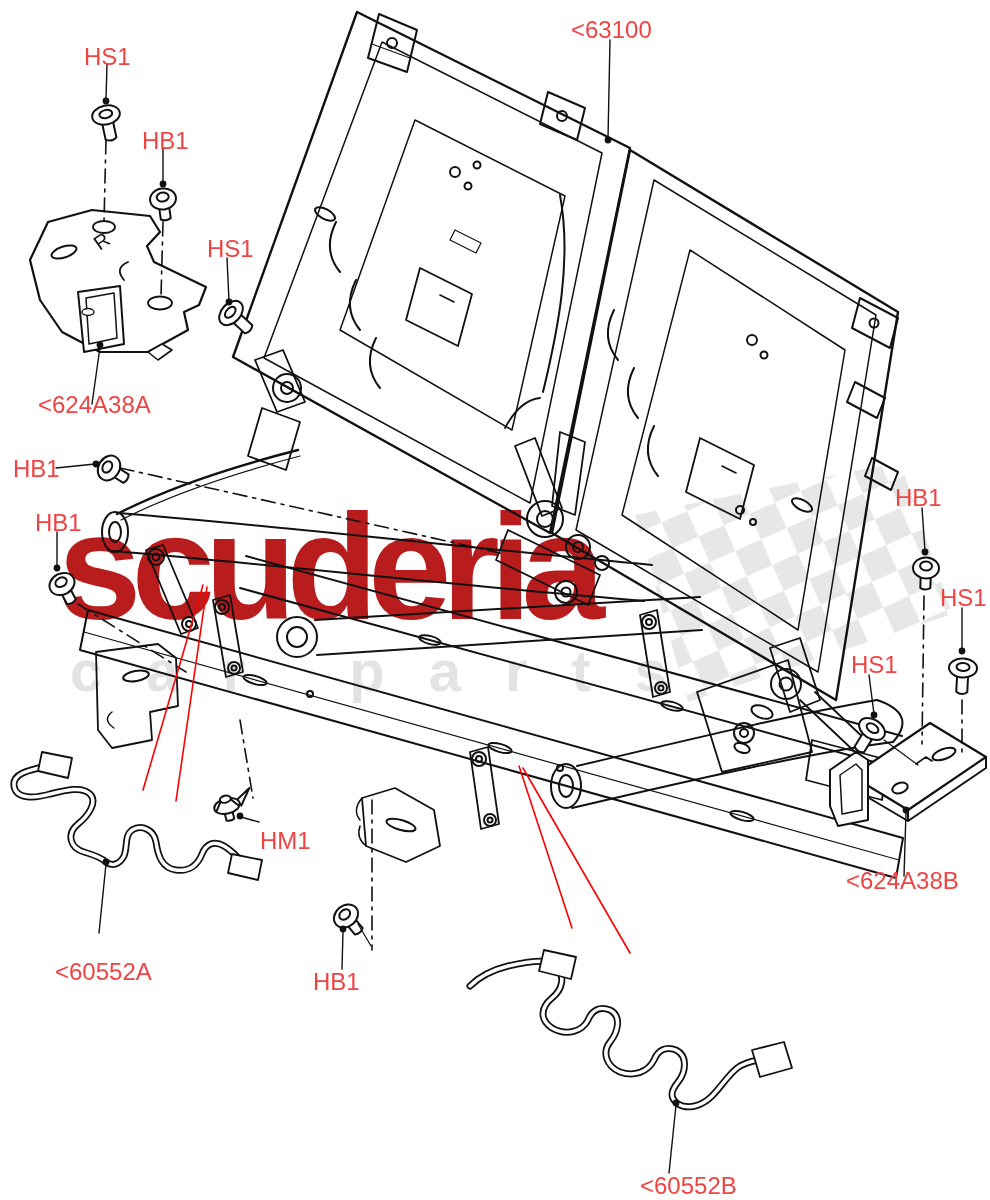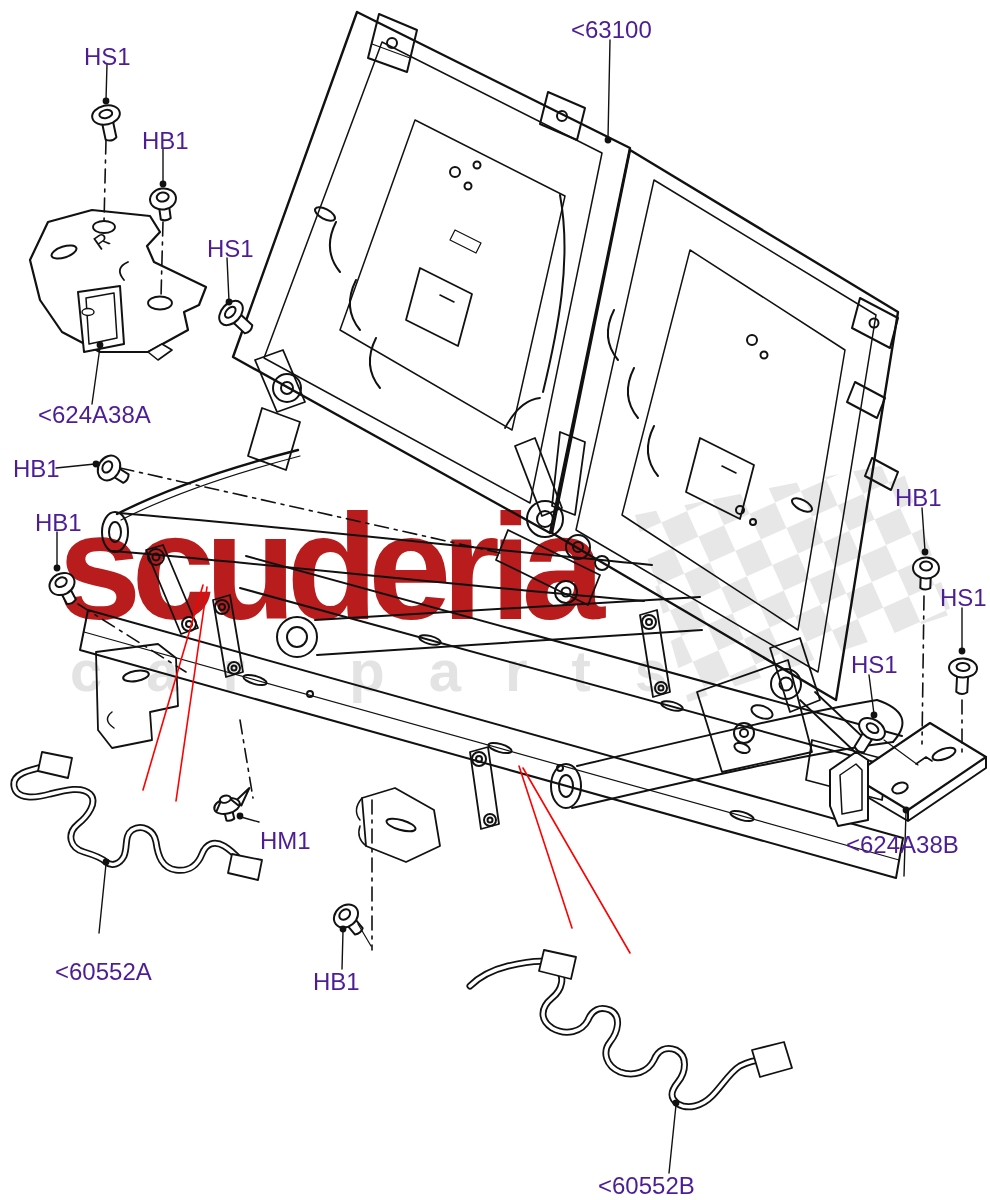--- a/index.html
+++ b/index.html
@@ -6,21 +6,21 @@
   #stage{position:relative;width:990px;height:1200px;background:#ffffff;overflow:hidden;
          font-family:"Liberation Sans", sans-serif;}
   
   .wm-brand{position:absolute;left:58px;top:492px;font-size:150px;font-weight:bold;
             letter-spacing:-10px;color:#b91c1c;white-space:nowrap;z-index:1;line-height:1;}
   .wm-tagline{position:absolute;left:70px;top:642px;font-size:58px;font-weight:bold;
               letter-spacing:44px;color:#E3E3E3;white-space:nowrap;z-index:1;line-height:1;}
   
   #art{position:absolute;left:0;top:0;z-index:2;}
   
-  .callout{position:absolute;z-index:3;font-size:24px;color:#4c1d95;white-space:nowrap;
+  .callout{position:absolute;z-index:3;font-size:24px;color:#ef4444;white-space:nowrap;
            cursor:pointer;line-height:1.05;}
 </style>
 </head>
 <body>
 
 <div id="stage">
 
   <div class="wm-brand">scuderia</div>
   <div class="wm-tagline">car parts</div>
 
@@ -316,25 +316,25 @@
         <path d="M519,766 L572,928"></path>
         <path d="M523,768 L630,953"></path>
       </g>
     </g>
   </svg>
 
   <div class="callout" style="left:84px;top:44px">HS1</div>
   <div class="callout" style="left:142px;top:128px">HB1</div>
   <div class="callout" style="left:207px;top:236px">HS1</div>
   <div class="callout" style="left:571px;top:17px">&lt;63100</div>
-  <div class="callout" style="left:38px;top:402px">&lt;624A38A</div>
+  <div class="callout" style="left:38px;top:392px">&lt;624A38A</div>
   <div class="callout" style="left:13px;top:456px">HB1</div>
   <div class="callout" style="left:35px;top:510px">HB1</div>
   <div class="callout" style="left:895px;top:485px">HB1</div>
   <div class="callout" style="left:940px;top:585px">HS1</div>
   <div class="callout" style="left:851px;top:652px">HS1</div>
   <div class="callout" style="left:260px;top:828px">HM1</div>
   <div class="callout" style="left:55px;top:959px">&lt;60552A</div>
   <div class="callout" style="left:313px;top:969px">HB1</div>
-  <div class="callout" style="left:846px;top:832px">&lt;624A38B</div>
-  <div class="callout" style="left:598px;top:1173px">&lt;60552B</div>
+  <div class="callout" style="left:846px;top:868px">&lt;624A38B</div>
+  <div class="callout" style="left:640px;top:1173px">&lt;60552B</div>
 
 </div>
 
 </body></html>

